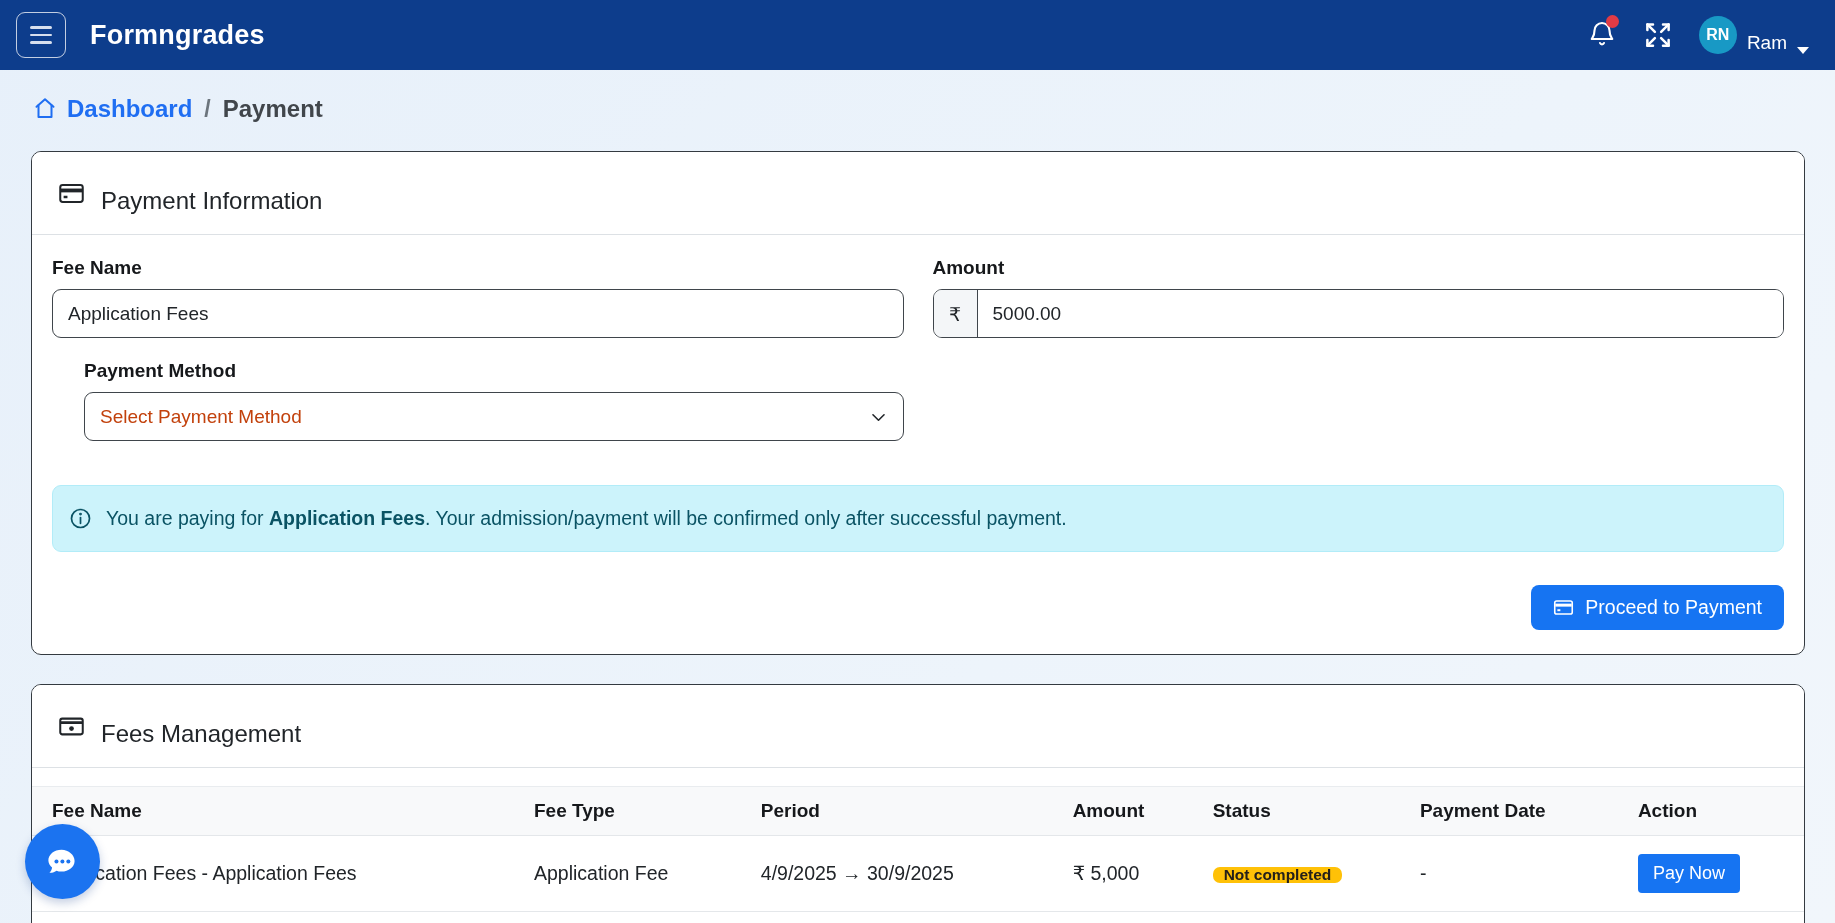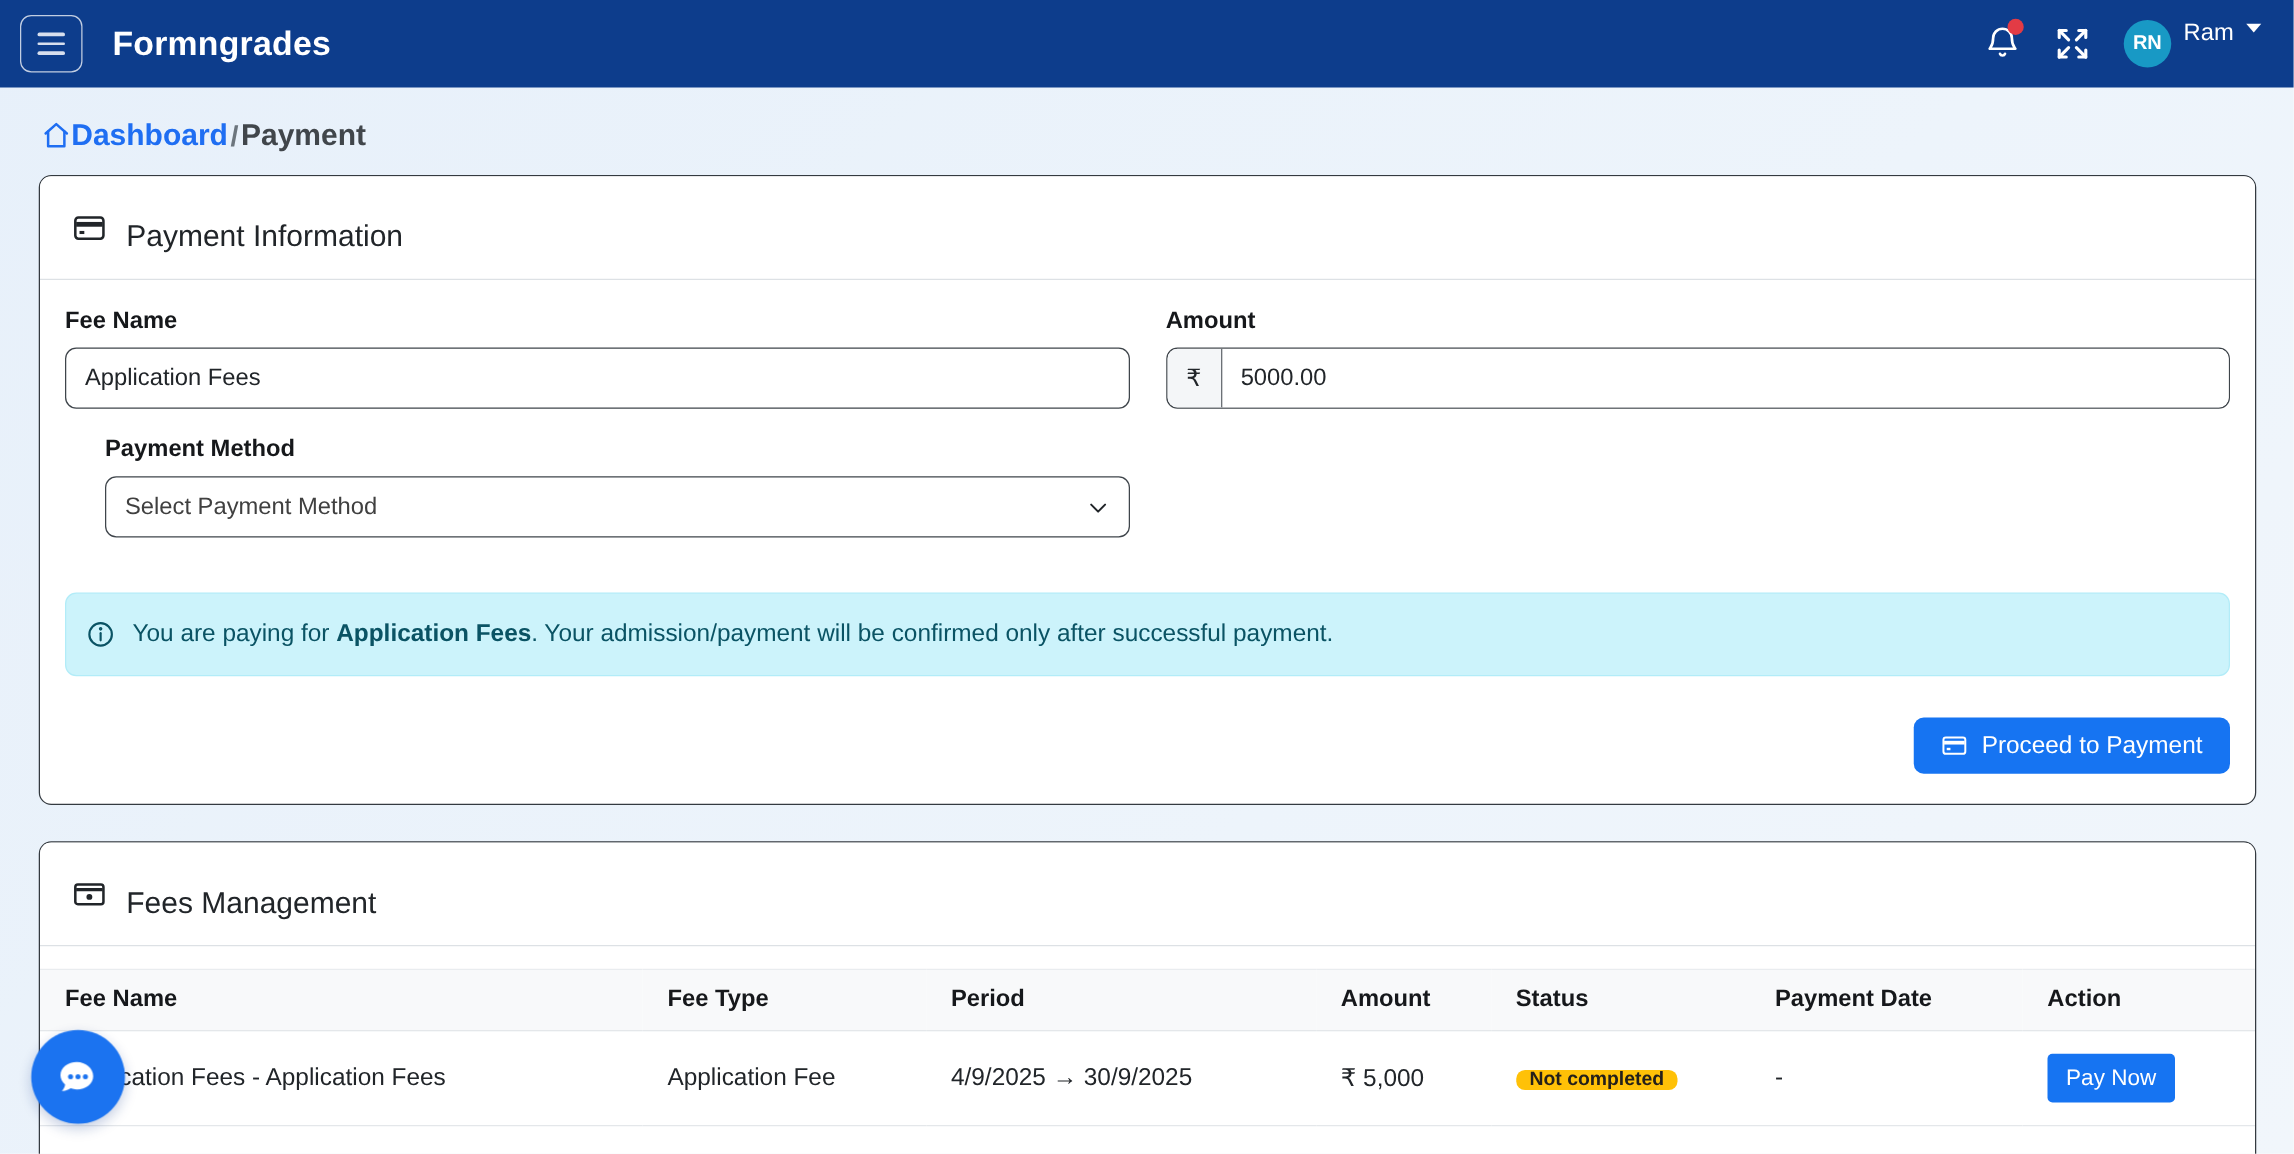--- a/index.html
+++ b/index.html
@@ -20,32 +20,32 @@
     border-radius: 9px; background: transparent; display: flex; flex-direction: column;
     align-items: center; justify-content: center; gap: 5px; cursor: pointer;
   }
   .hamburger span { display: block; width: 22px; height: 2.5px; background: #d7dfee; border-radius: 2px; }
   .brand { font-size: 27px; font-weight: 700; margin-left: 24px; letter-spacing: .2px; }
   .nav-right { margin-left: auto; display: flex; align-items: center; gap: 26px; }
   .bell-wrap { position: relative; width: 30px; height: 32px; cursor: pointer; }
   .bell-dot { position: absolute; top: -4px; right: -2px; width: 13px; height: 13px;
     border-radius: 50%; background: #e23b45; }
   .expand-btn { width: 30px; height: 30px; cursor: pointer; }
-  .user-chip { display: flex; align-items: flex-start; gap: 10px; cursor: pointer; }
+  .user-chip { display: flex; align-items: flex-end; gap: 10px; cursor: pointer; }
   .avatar { width: 38px; height: 38px; border-radius: 50%; background: #1899c5;
     display: flex; align-items: center; justify-content: center;
     font-size: 16px; font-weight: 600; color: #fff; }
   .user-name { font-size: 19px; font-weight: 500; }
   .caret-down { width: 0; height: 0; border-left: 6px solid transparent;
     border-right: 6px solid transparent; border-top: 7px solid #fff; margin-top: 3px; }
 
   
   .page { padding: 25px 30px 0 31px; }
 
-  .breadcrumb { display: flex; align-items: center; margin: 0 0 17px 2px; }
+  .breadcrumb { display: flex; align-items: center; gap: 10px; margin: 0 0 28px 2px; }
   .breadcrumb .home-ic { width: 24px; height: 24px; margin-top: -2px; }
   .crumb-link { color: #1f6ef2; font-size: 24px; font-weight: 700; text-decoration: none; cursor: pointer; }
   .crumb-sep { color: #6c757d; font-size: 23px; font-weight: 600; margin: 0 2px; }
   .crumb-current { color: #41464b; font-size: 24px; font-weight: 700; }
 
   
   .card { background: #fff; border: 1px solid #343a40; border-radius: 10px; overflow: hidden; }
   .card-header {
     display: flex; align-items: center; gap: 16px; padding: 19px 26px;
     border-bottom: 1px solid #dde1e5; background: #fff;
@@ -67,21 +67,21 @@
     border-radius: 9px; overflow: hidden; background: #fff; }
   .input-prefix { width: 44px; background: #f4f6f8; border-right: 1px solid #3f454b;
     display: flex; align-items: center; justify-content: center; font-size: 19px; color: #212529;
     font-family: "DejaVu Sans", sans-serif; }
   .input-group .text-input { border: none; border-radius: 0; flex: 1; height: 100%; }
   .mt-field { margin-top: 22px; margin-left: 32px; }
   .select-box {
     position: relative; width: 100%; height: 49px; border: 1px solid #3f454b; border-radius: 9px;
     display: flex; align-items: center; padding: 0 44px 0 15px; cursor: pointer; background: #fff;
   }
-  .select-placeholder { font-size: 19px; color: #404040; }
+  .select-placeholder { font-size: 19px; color: #c2410c; }
   .select-chevron { position: absolute; right: 15px; top: 15px; width: 19px; height: 19px; }
 
   
   .alert-info {
     margin-top: 44px; background: #ccf3fb; border: 1px solid #b2ecf8; border-radius: 9px;
     padding: 21px 16px; display: flex; align-items: center; gap: 14px;
     color: #0a5364; font-size: 19.5px;
   }
   .alert-info svg { width: 23px; height: 23px; flex: 0 0 auto; }
   .alert-info b { font-weight: 700; }

